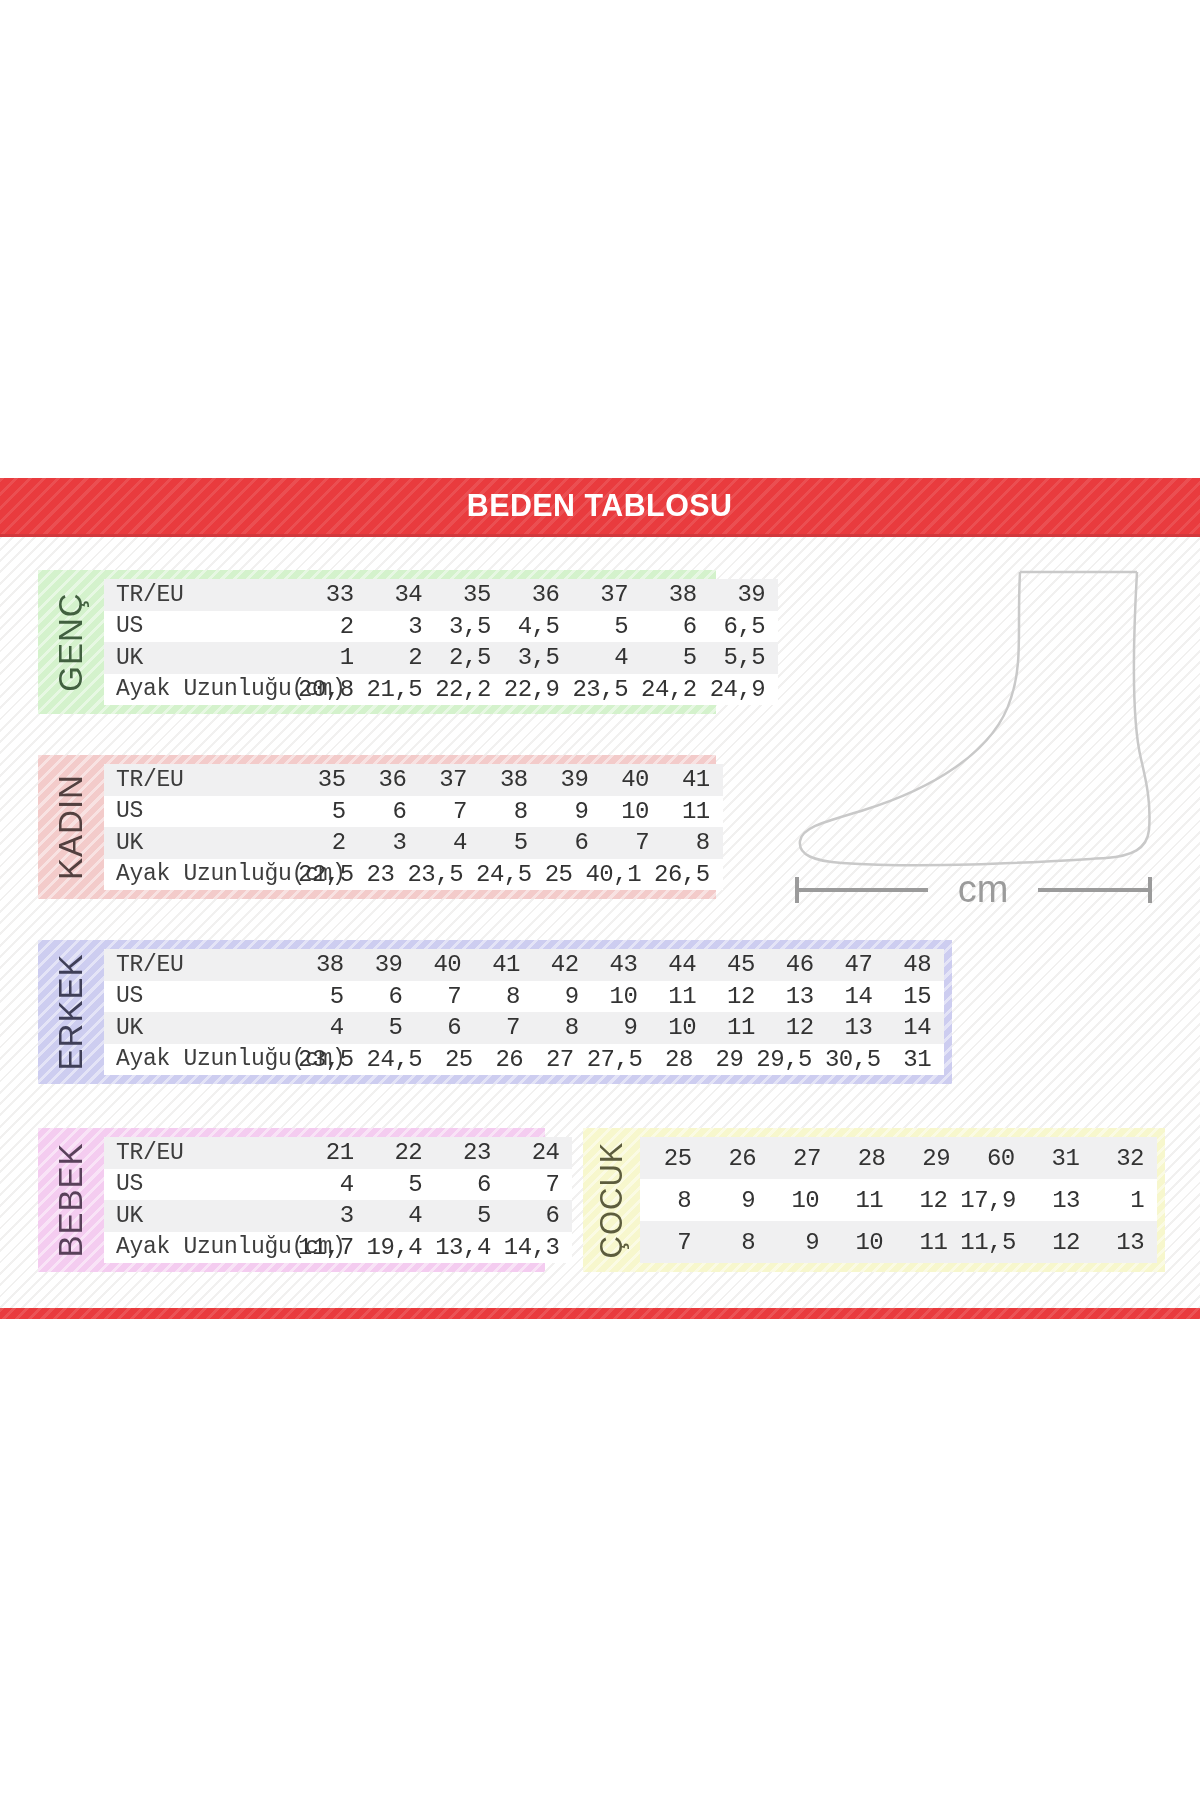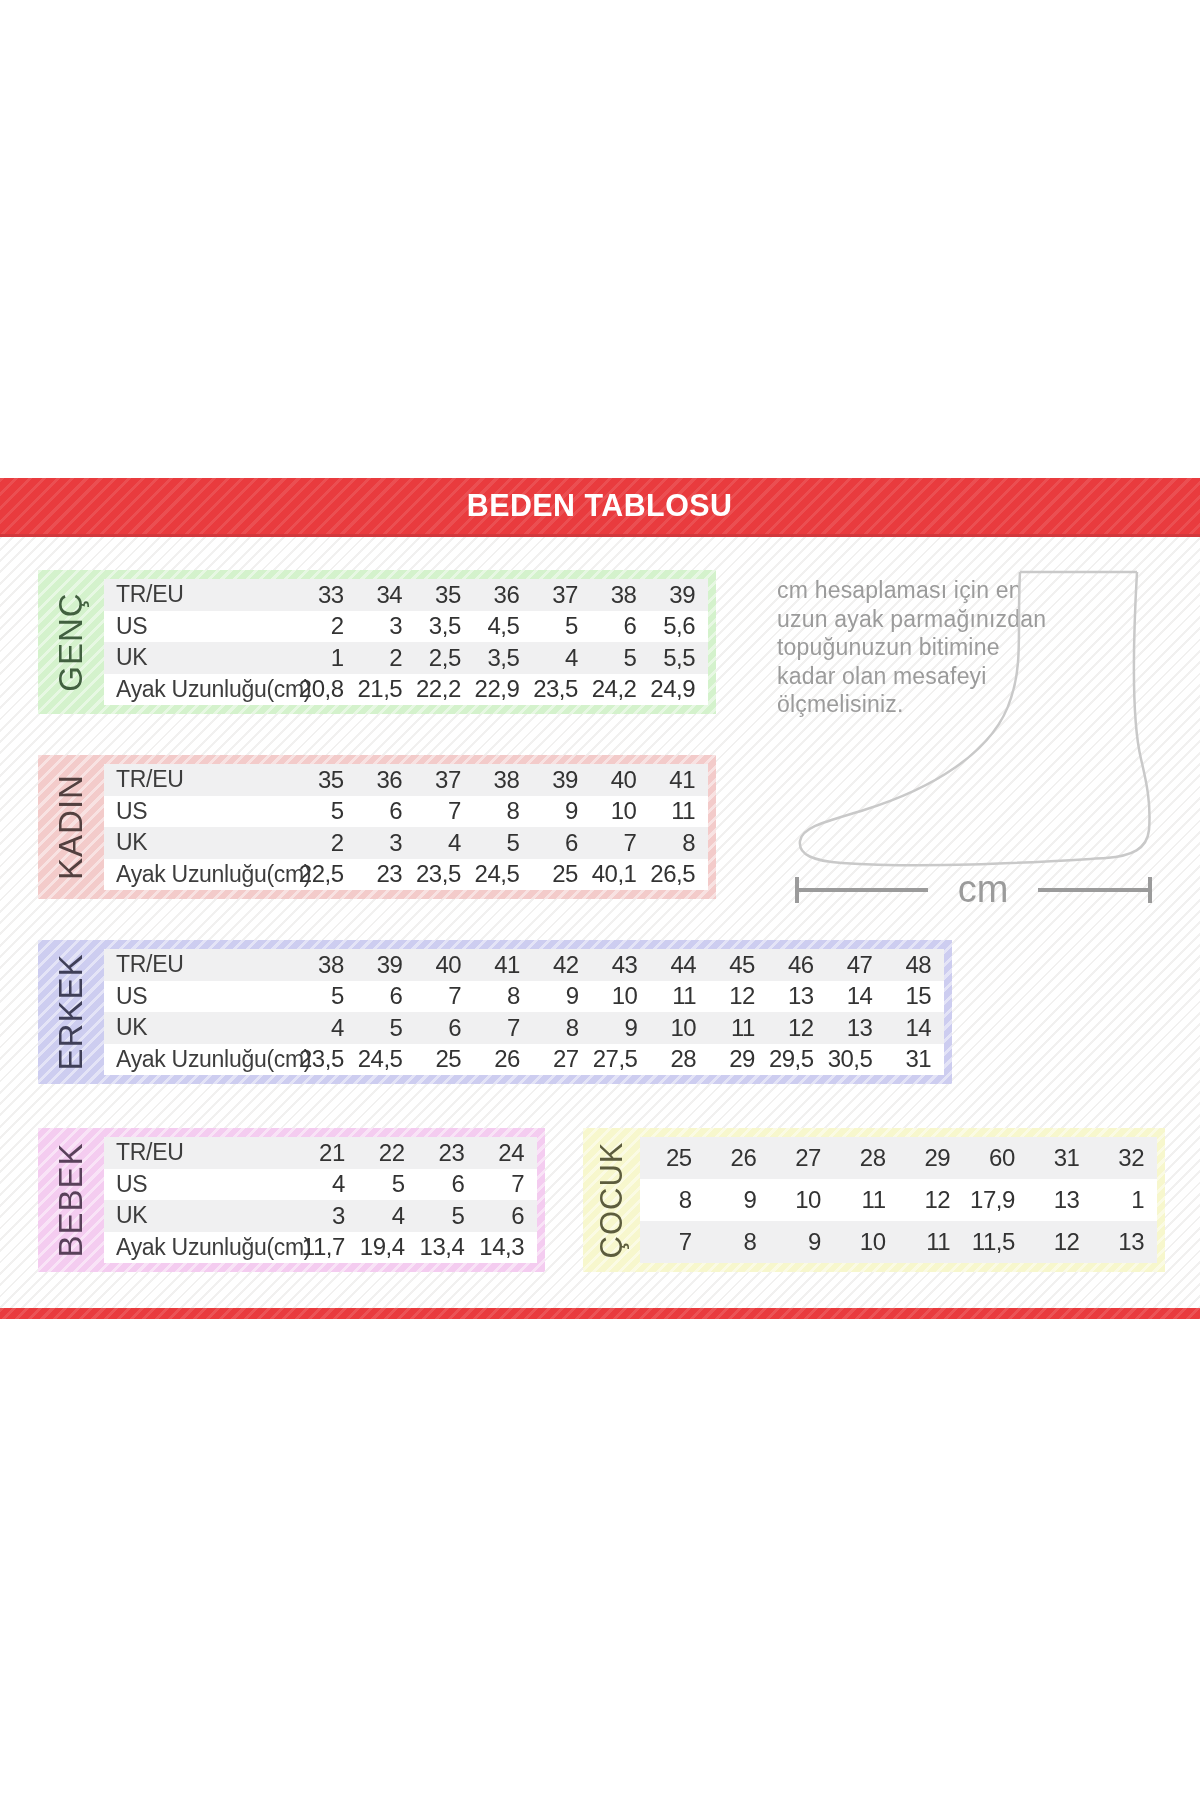--- a/index.html
+++ b/index.html
@@ -22,21 +22,21 @@
     background-image:repeating-linear-gradient(135deg,rgba(255,255,255,0.12) 0 3px,transparent 3px 9px);}
 
   
   .sizebox{position:absolute;display:flex;box-sizing:border-box;
     padding:9px 8px 9px 0;
     background-image:repeating-linear-gradient(135deg,rgba(255,255,255,0.45) 0 3px,transparent 3px 9px);}
   .side-label{flex:none;width:66px;position:relative;}
   .side-label span{position:absolute;left:50%;top:50%;
     transform:translate(-50%,-50%) rotate(-90deg);
     white-space:nowrap;font-size:33px;font-weight:500;letter-spacing:1px;}
-  .grid{flex:1;background:#ffffff;display:flex;flex-direction:column;}
+  .grid{flex:1;background:#ffffff;display:flex;flex-direction:column;font-family:Liberation Mono, monospace;}
   .trow{flex:1;display:flex;align-items:center;}
   .trow.shaded{background:#f0f0f1;}
   .tlabel{flex:none;width:182px;padding-left:12px;font-size:23px;color:#3d3d3d;
     white-space:nowrap;letter-spacing:-0.3px;}
   .tcell{flex:1;text-align:right;padding-right:13px;font-size:24px;color:#333333;letter-spacing:-0.5px;}
 
   .t-genc {left:38px; top:570px; width:678px;height:144px;background-color:#d4f2cc;}
   .t-genc  .side-label span{color:#41603f;}
   .t-kadin{left:38px; top:755px; width:678px;height:144px;background-color:#f3cbca;}
   .t-kadin .side-label span{color:#53403f;}
@@ -80,21 +80,21 @@
           <div class="tcell">39</div>
         </div>
         <div class="trow">
           <div class="tlabel">US</div>
           <div class="tcell">2</div>
           <div class="tcell">3</div>
           <div class="tcell">3,5</div>
           <div class="tcell">4,5</div>
           <div class="tcell">5</div>
           <div class="tcell">6</div>
-          <div class="tcell">5,6</div>
+          <div class="tcell">6,5</div>
         </div>
         <div class="trow shaded">
           <div class="tlabel">UK</div>
           <div class="tcell">1</div>
           <div class="tcell">2</div>
           <div class="tcell">2,5</div>
           <div class="tcell">3,5</div>
           <div class="tcell">4</div>
           <div class="tcell">5</div>
           <div class="tcell">5,5</div>
@@ -291,27 +291,20 @@
           <div class="tcell">9</div>
           <div class="tcell">10</div>
           <div class="tcell">11</div>
           <div class="tcell">11,5</div>
           <div class="tcell">12</div>
           <div class="tcell">13</div>
         </div>
       </div>
   </div>
 
-  <div class="instruction">
-    <div>cm hesaplaması için en</div>
-    <div>uzun ayak parmağınızdan</div>
-    <div>topuğunuzun bitimine</div>
-    <div>kadar olan mesafeyi</div>
-    <div>ölçmelisiniz.</div>
-  </div>
 
   <svg class="foot-svg" viewBox="0 0 400 350">
     <g fill="none" stroke="#c9c9c9" stroke-width="2.5">
       <path d="M 240 14 L 357 14"></path>
       <path d="M 240 14
                C 237 70 243 105 231 140
                C 214 196 148 232 84 252
                C 52 262 22 268 20 283
                C 18 297 34 303 62 305
                C 150 311 256 304 326 300

